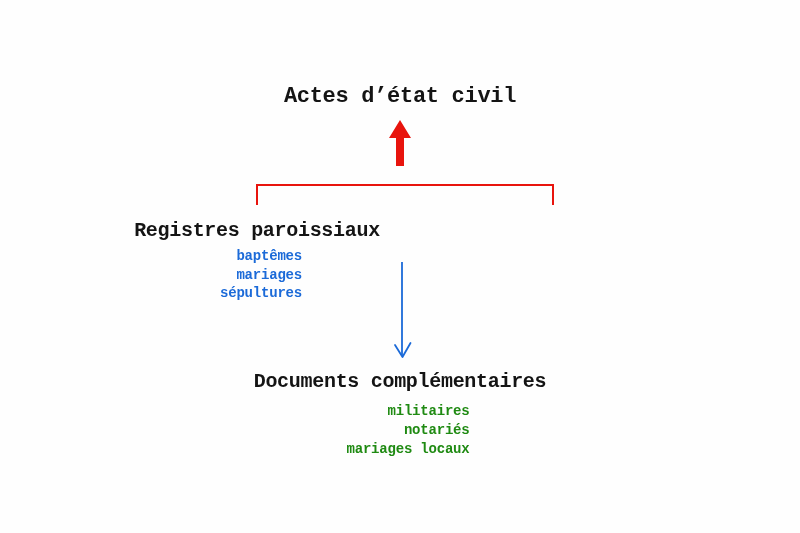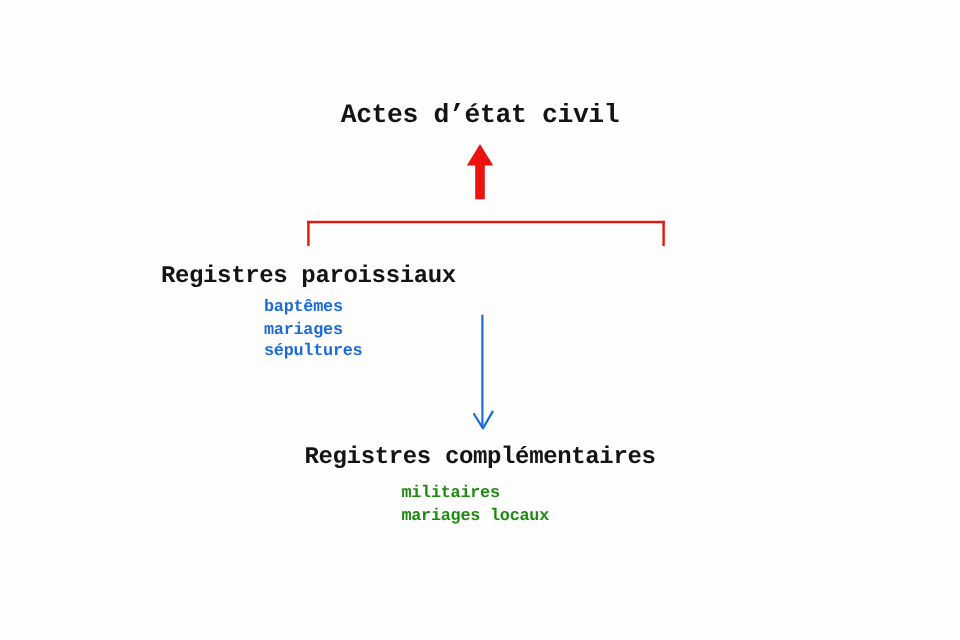--- a/index.html
+++ b/index.html
@@ -28,21 +28,21 @@
     white-space: nowrap;
     font-weight: bold;
     color: var(--text-color);
     letter-spacing: -0.3px;
   }
   .title-lg { font-size: 22px; }
   .title-md { font-size: 20px; }
   .sub-list {
     position: absolute;
     transform: translateX(-50%);
-    text-align: left;
+    text-align: right;
     font-weight: bold;
     font-size: 14px;
     letter-spacing: -0.2px;
   }
   .sub-list div { line-height: 18.5px; }
   .sub-list.blue { color: var(--accent-blue); }
   .sub-list.green { color: var(--accent-green); }
   .sub-list.green div { line-height: 19px; }
   .bracket {
     position: absolute;
@@ -87,20 +87,21 @@
   </div>
 
 
   <span class="down-arrow">
     <svg width="28" height="100" viewBox="0 0 28 100" aria-hidden="true">
       <line x1="13" y1="0" x2="13" y2="94" stroke="currentColor" stroke-width="1.8"></line>
       <path d="M6 83 L13.5 95 L21.5 81" fill="none" stroke="currentColor" stroke-width="1.8" stroke-linecap="round" stroke-linejoin="round"></path>
     </svg>
   </span>
 
-  <div class="node title-md" style="left:400px; top:370px;">Registres complémentaires</div>
+  <div class="node title-md" style="left:400px; top:370px;">Documents complémentaires</div>
 
-  <div class="sub-list green" style="left:396px; top:402px;">
+  <div class="sub-list green" style="left:408px; top:402px;">
     <div>militaires</div>
+    <div>notariés</div>
     <div>mariages locaux</div>
   </div>
 
 </div>
 
 </body></html>

